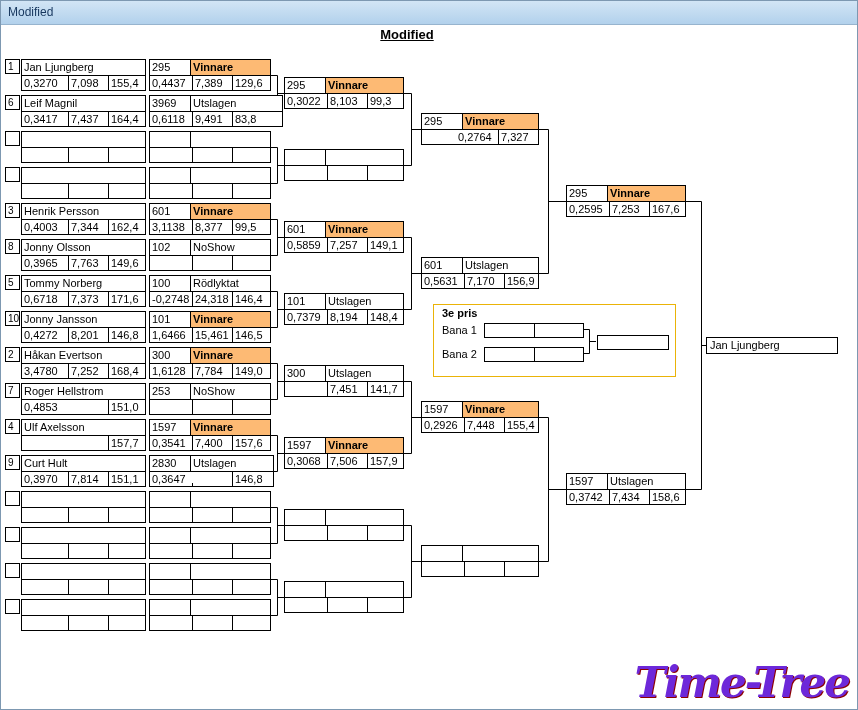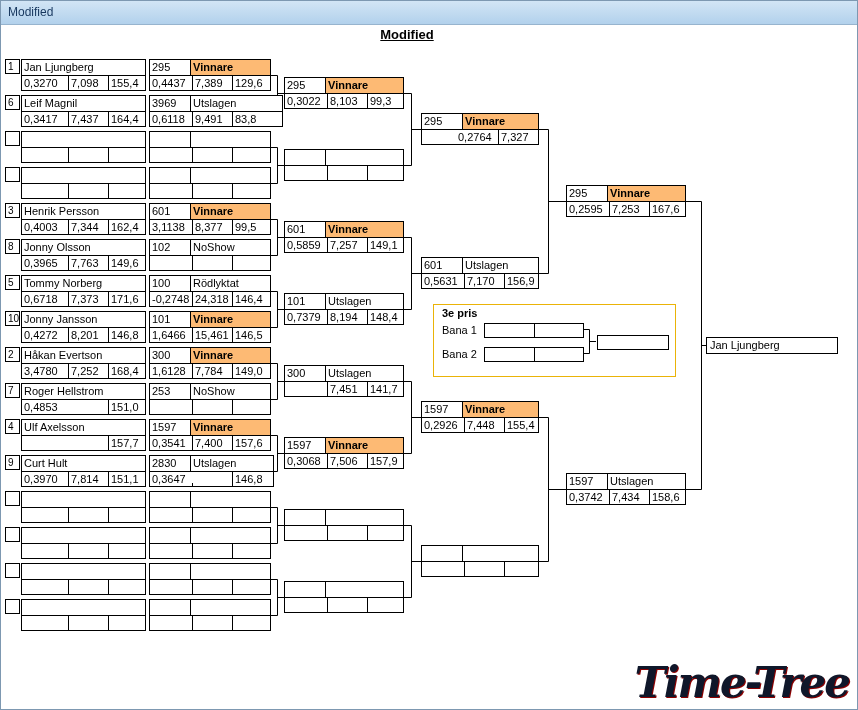--- a/index.html
+++ b/index.html
@@ -26,21 +26,21 @@
   .winnerbox{position:absolute;left:705px;top:336px;width:132px;height:17px;border:1px solid #000;
     font-size:11px;line-height:15px;padding-left:3px;background:#fff}
   .tp{position:absolute;left:432px;top:303px;width:243px;height:73px;border:1px solid #eab308}
   .tpt{position:absolute;left:8px;top:2px;font-size:11px;font-weight:bold}
   .lbl{position:absolute;left:8px;font-size:11px;line-height:14px}
   .tpbox{position:absolute;left:50px;width:100px;height:15px;border:1px solid #000;display:flex;background:#fff}
   .tpbox span{flex:1}
   .tpbox span+span{border-left:1px solid #000}
   .tpresult{position:absolute;left:163px;top:30px;width:72px;height:15px;border:1px solid #000;background:#fff}
   .logo{position:absolute;right:10px;bottom:4px;font-family:"DejaVu Serif",serif;
-    font-style:italic;font-weight:bold;font-size:42px;color:#0f172a;letter-spacing:-2px;
+    font-style:italic;font-weight:bold;font-size:42px;color:#6d28d9;letter-spacing:-2px;
     text-shadow:1px 1px 0 #8c0000}
 </style>
 </head>
 <body>
 
 <div class="window">
   <div class="titlebar">
     <span>Modified</span>
   </div>
 

